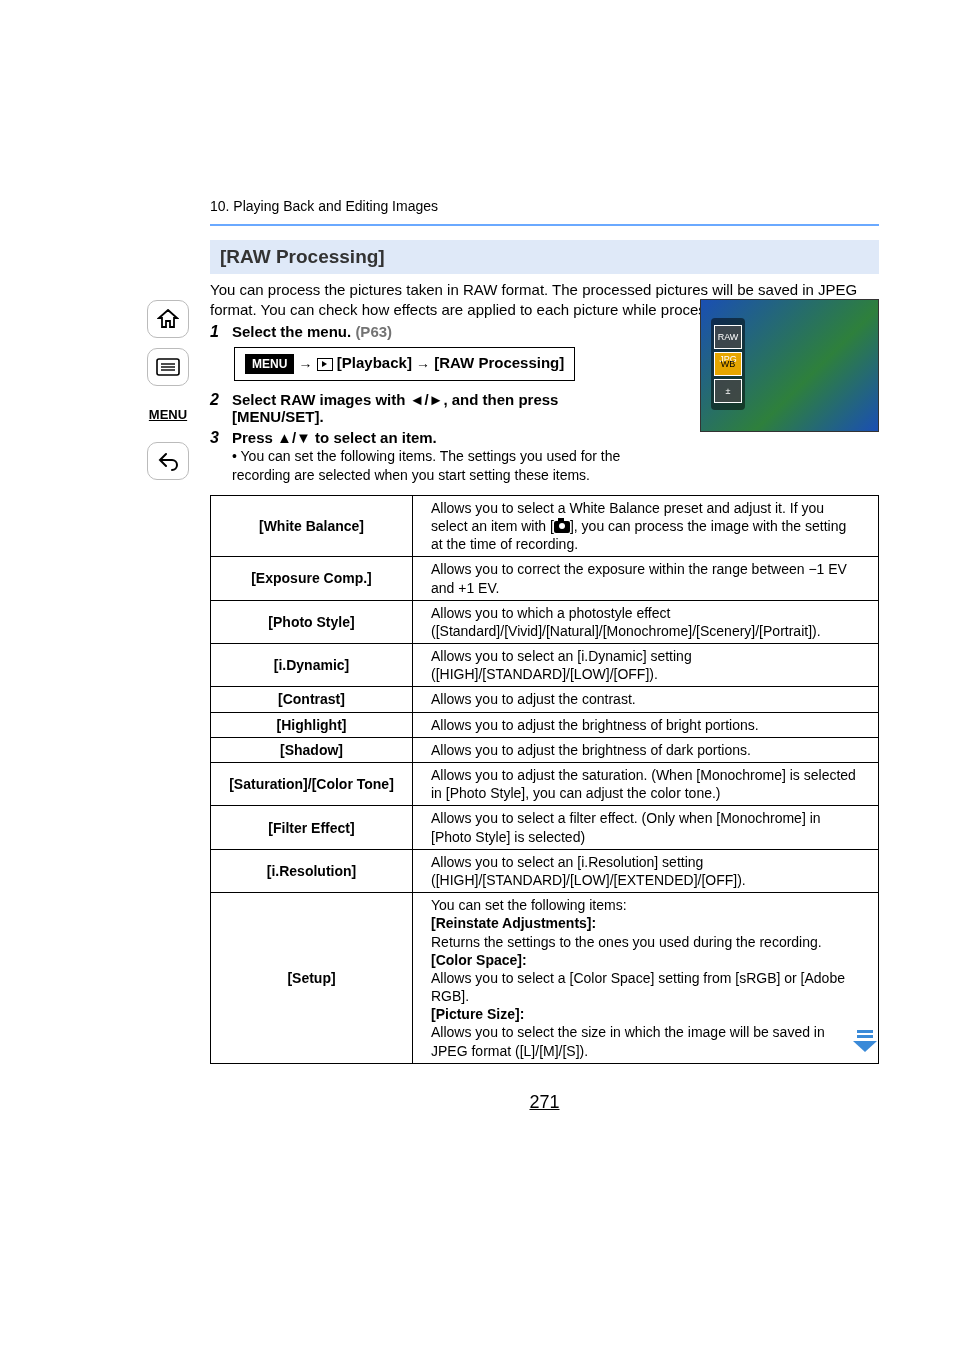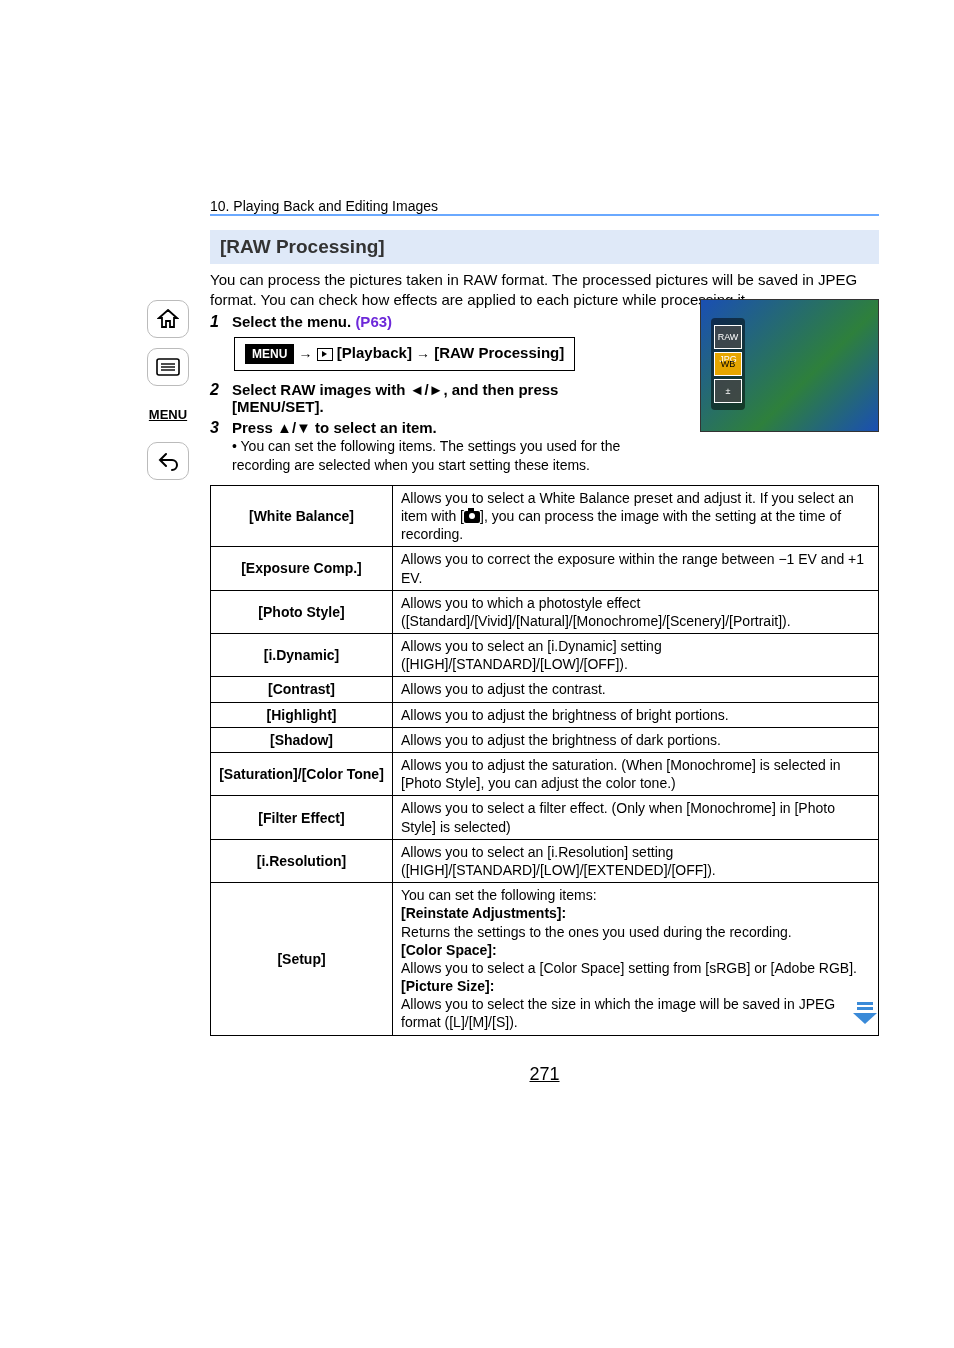--- a/index.html
+++ b/index.html
@@ -31,21 +31,21 @@
     align-items: center;
     justify-content: center;
     border: 1px solid #bbb;
     border-radius: 10px;
     background: #fff;
   }
   .breadcrumb {
     font-size: 14px;
     margin-bottom: 6px;
     border-bottom: 2px solid #6aa9ff;
-    padding-bottom: 0;
+    padding-bottom: 10px;
   }
   .section-title {
     background: #dfe9f8;
     padding: 6px 10px;
     font-size: 19px;
     font-weight: bold;
     color: #333;
     margin-top: 14px;
   }
   .intro {
@@ -63,21 +63,21 @@
     font-style: italic;
     font-size: 16px;
     width: 22px;
     flex-shrink: 0;
   }
   .step-text {
     font-weight: bold;
     font-size: 15px;
   }
   .step-text .link {
-    color: #6d28d9;
+    color: #737373;
     font-weight: bold;
   }
   .menu-path-box {
     border: 1px solid #000;
     display: inline-block;
     padding: 6px 10px;
     margin: 6px 0 6px 24px;
     font-size: 15px;
   }
   .menu-label {
@@ -149,21 +149,21 @@
     border-color: #fff;
   }
   table.items {
     border-collapse: collapse;
     width: 100%;
     margin-top: 10px;
     font-size: 14px;
   }
   table.items td {
     border: 1px solid #000;
-    padding: 3px 8px;
+    padding: 3px 18px;
     vertical-align: middle;
     line-height: 1.3;
   }
   table.items td.label {
     text-align: center;
     font-weight: bold;
     width: 165px;
   }
   .camera-icon {
     display: inline-block;

